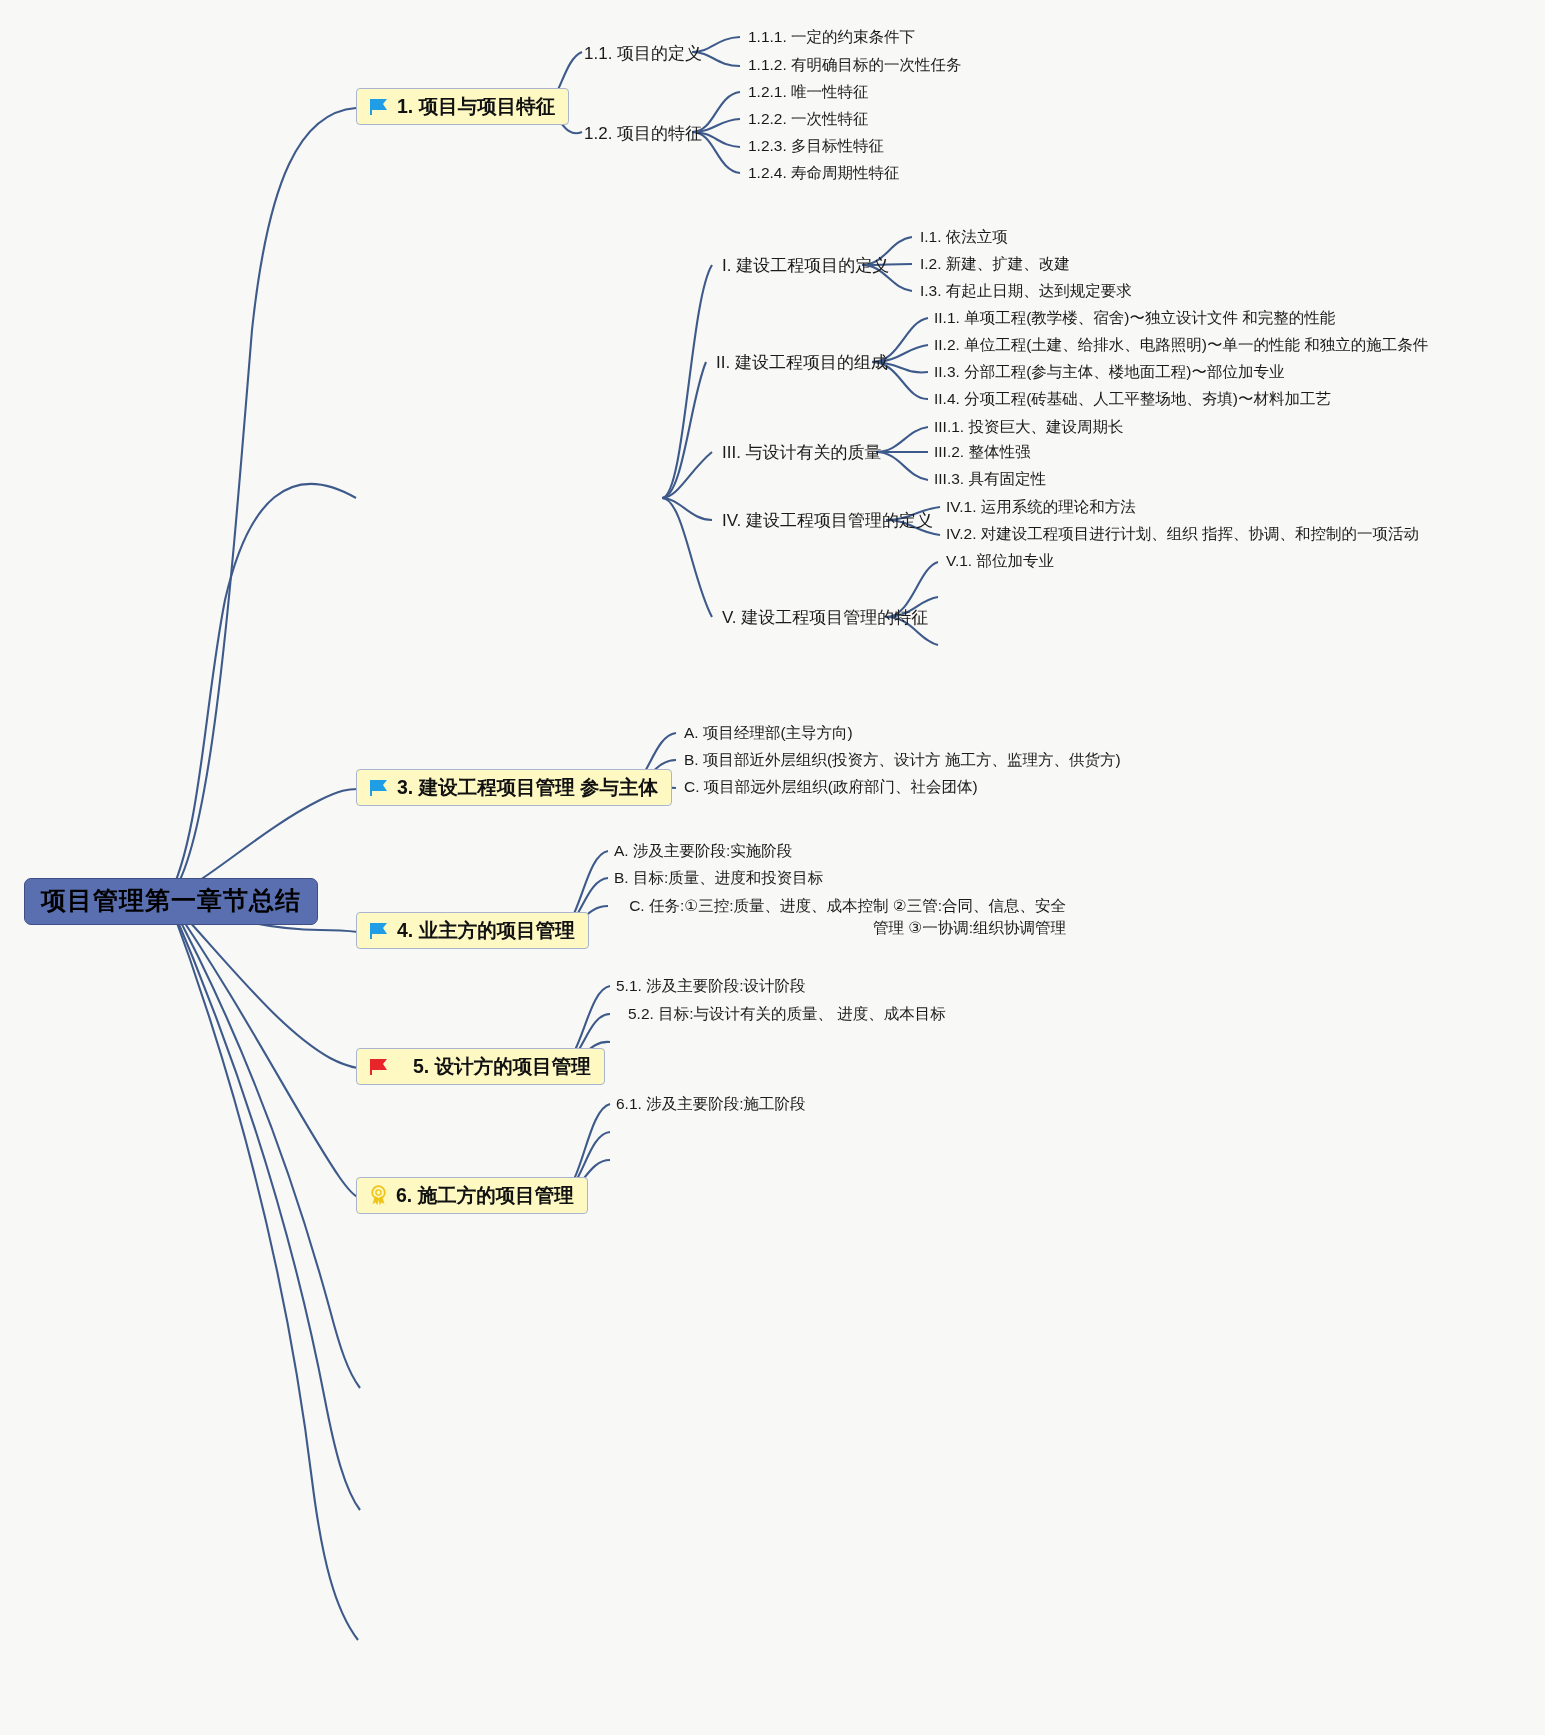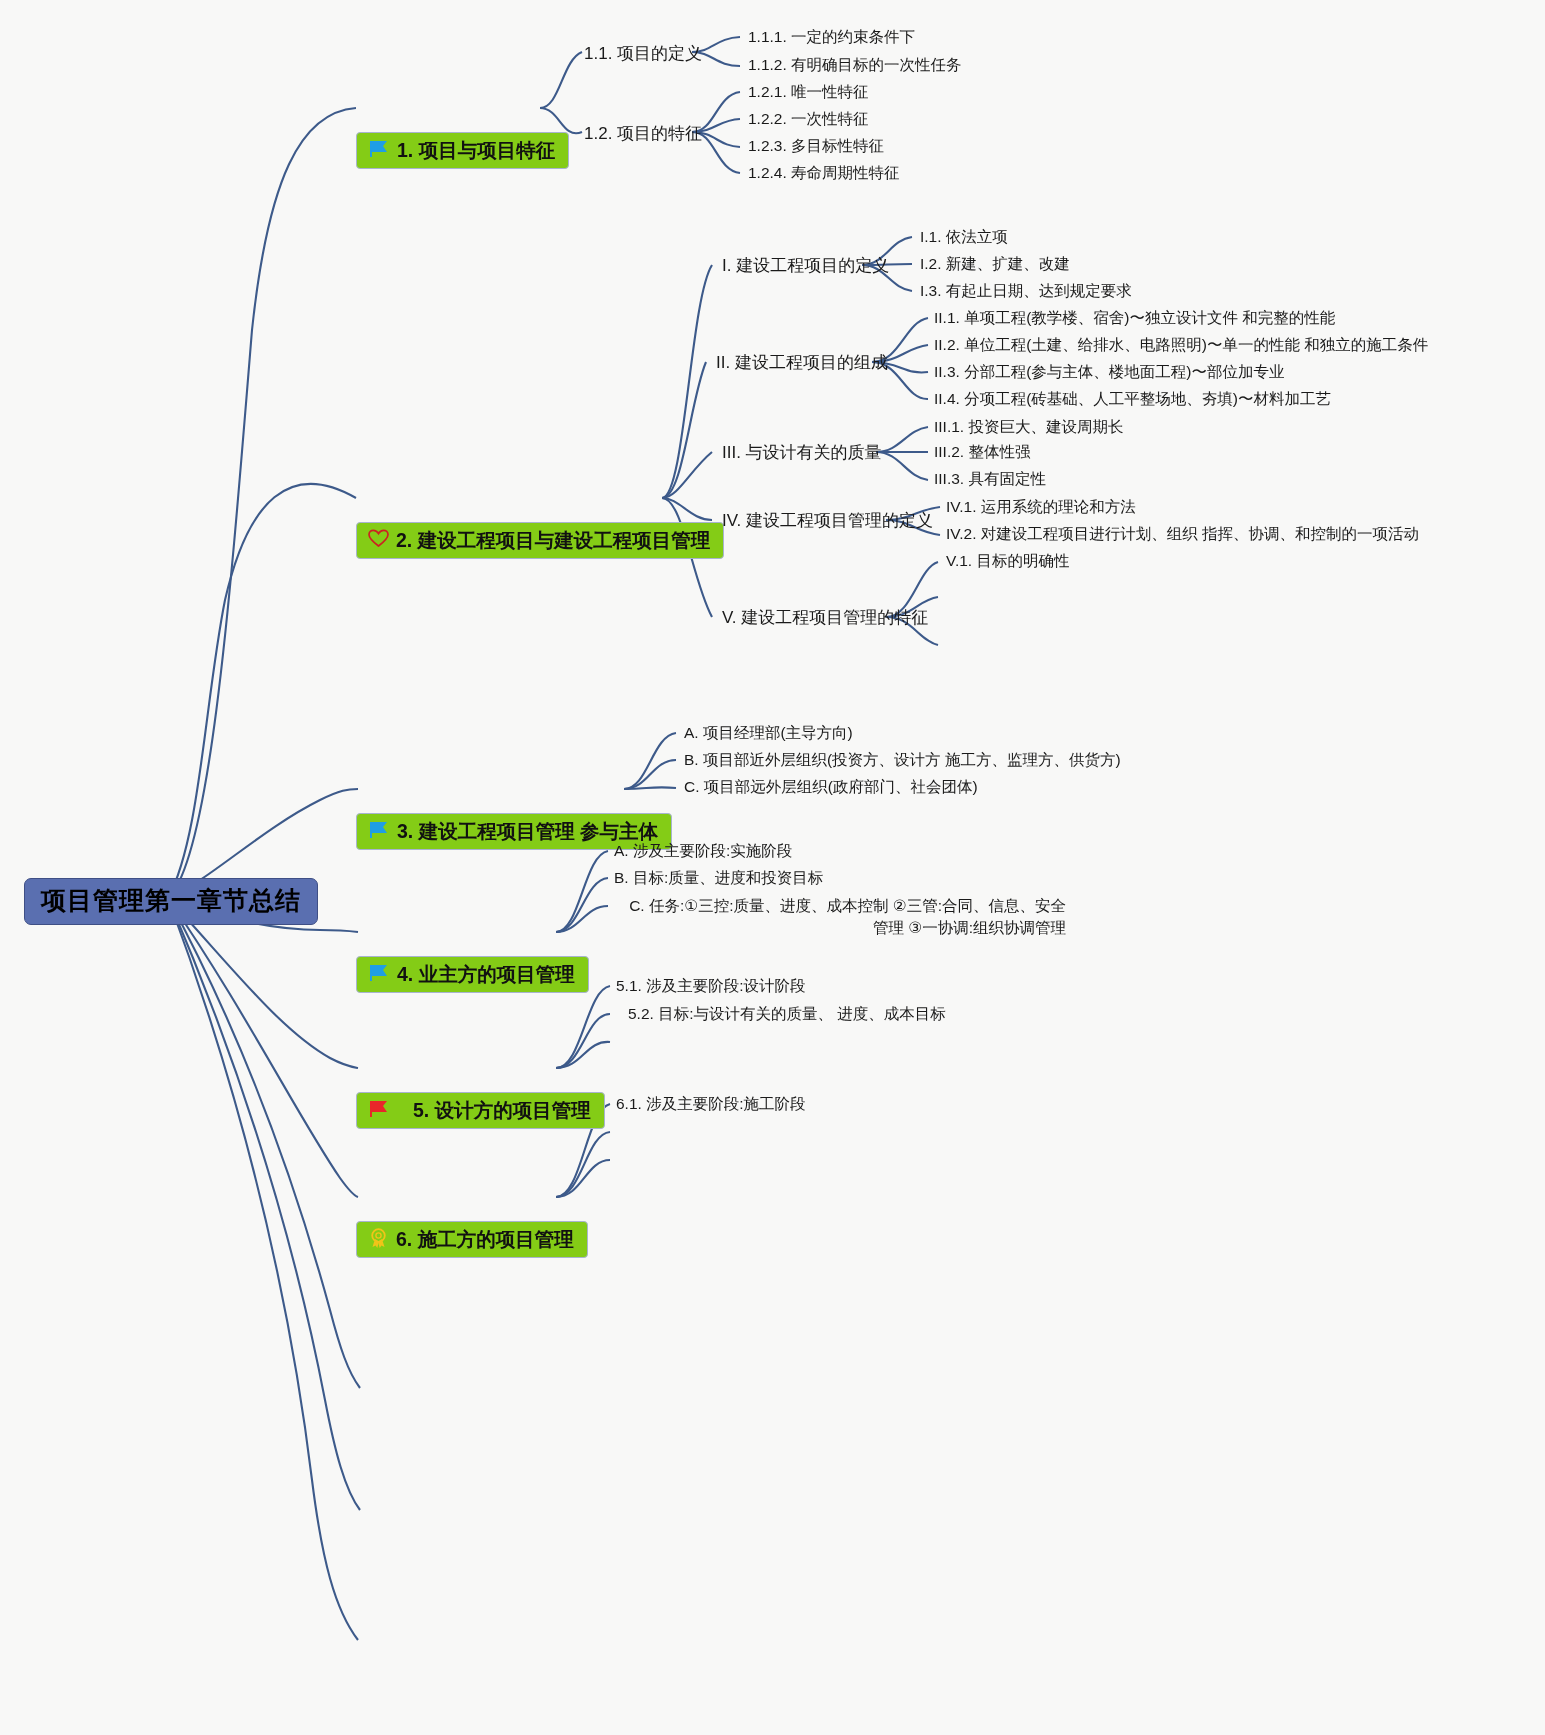--- a/index.html
+++ b/index.html
@@ -25,32 +25,31 @@
     padding:9px 16px 11px 16px;
     color:#000;
     font-size:25px;
     font-weight:bold;
     letter-spacing:1px;
     line-height:1;
   }
 
   
   .l1{
-    background:#84cc16;
+    background:#fef9c3;
     border:1px solid #a8b4d0;
     border-radius:4px;
     padding:6px 13px 7px 11px;
     font-size:19.5px;
     color:#111;
     line-height:1.15;
     display:flex;
-    align-items:flex-start;
+    align-items:flex-end;
     gap:7px;
     box-shadow:0 0 0 0 rgba(0,0,0,0);
-    margin-top:44px;
   }
   .l1 .lbl{font-weight:600;}
 
   
   .l2{font-size:17px;color:#1a1a1a;}
   
   .l3{font-size:15.5px;color:#1a1a1a;text-align:right;}
   .l3.wrap{white-space:normal;width:460px;line-height:1.45;}
 
   .icon{display:inline-block;line-height:0;flex:0 0 auto;}
@@ -161,28 +160,20 @@
   <div class="node l3" style="left:748px;top:109px;">
     <span>1.2.2. 一次性特征</span>
   </div>
   <div class="node l3" style="left:748px;top:136px;">
     <span>1.2.3. 多目标性特征</span>
   </div>
   <div class="node l3" style="left:748px;top:163px;">
     <span>1.2.4. 寿命周期性特征</span>
   </div>
 
-  <div class="node l1" style="left:356px;top:478px;">
-    <span class="icon heart">
-      <svg width="21" height="19" viewBox="0 0 21 19">
-          <path d="M10.5 17 C 3 11.5, 1 8, 1 5.6 C 1 3, 3 1.3, 5.3 1.3 C 7.2 1.3, 9.4 2.6, 10.5 4.6 C 11.6 2.6, 13.8 1.3, 15.7 1.3 C 18 1.3, 20 3, 20 5.6 C 20 8, 18 11.5, 10.5 17 Z" fill="none" stroke="#cc2222" stroke-width="1.7"></path>
-        </svg>
-    </span>
-    <span class="lbl">2. 建设工程项目与建设工程项目管理</span>
-  </div>
 
   <div class="node l2" style="left:722px;top:254px;">
     <span>I. 建设工程项目的定义</span>
   </div>
   <div class="node l2" style="left:716px;top:351px;">
     <span>II. 建设工程项目的组成</span>
   </div>
   <div class="node l2" style="left:722px;top:441px;">
     <span>III. 与设计有关的质量</span>
   </div>
@@ -227,21 +218,21 @@
   </div>
 
   <div class="node l3" style="left:946px;top:497px;">
     <span>IV.1. 运用系统的理论和方法</span>
   </div>
   <div class="node l3" style="left:946px;top:524px;">
     <span>IV.2. 对建设工程项目进行计划、组织 指挥、协调、和控制的一项活动</span>
   </div>
 
   <div class="node l3" style="left:946px;top:551px;">
-    <span>V.1. 目标的明确性</span>
+    <span>V.1. 部位加专业</span>
   </div>
 
   <div class="node l1" style="left:356px;top:769px;">
     <span class="icon flag">
       <svg width="22" height="20" viewBox="0 0 22 20">
           <path d="M3 2 L19 2 L15 7 L19 13 L3 13 Z" fill="#1f9ee5"></path>
           <rect x="2" y="2" width="2" height="16" fill="#1f9ee5"></rect>
         </svg>
     </span>
     <span class="lbl">3. 建设工程项目管理 参与主体</span>

